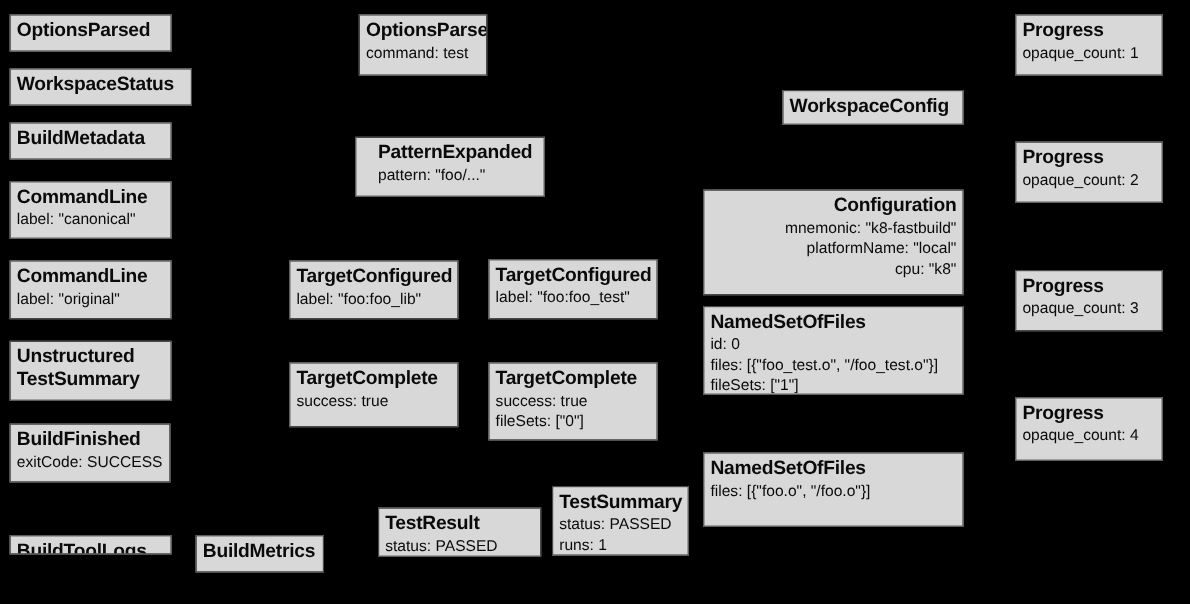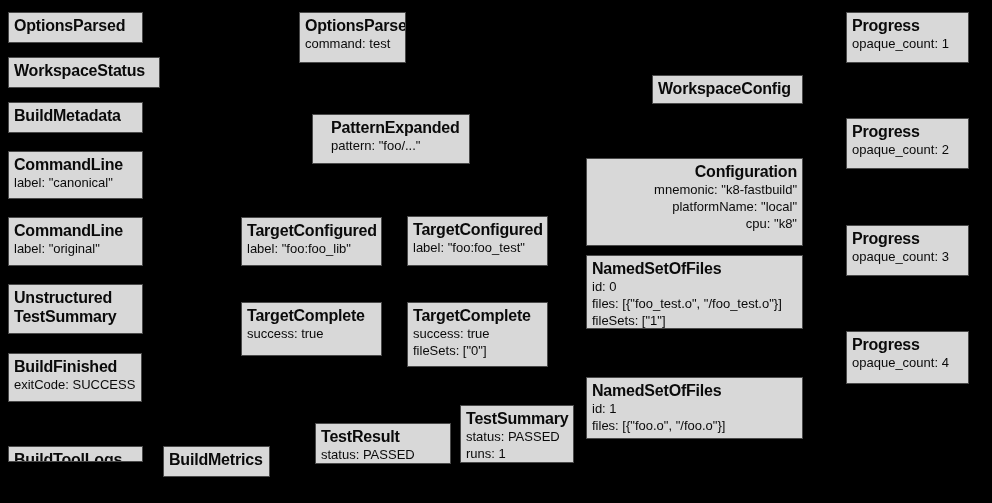--- a/index.html
+++ b/index.html
@@ -71,21 +71,21 @@
     <div class="node" style="left: 8px; top: 446px; width: 135px; height: 16px;">
       <div class="node-title">BuildToolLogs</div>
     </div>
     <div class="node" style="left: 163px; top: 446px; width: 107px; height: 31px;">
       <div class="node-title">BuildMetrics</div>
     </div>
     <div class="node" style="left: 299px; top: 12px; width: 107px; height: 51px;">
       <div class="node-title">OptionsParsed</div>
       <div class="node-line">command: test</div>
     </div>
-    <div class="node" style="left: 312px; top: 114px; width: 158px; height: 50px; padding-left: 18px;">
+    <div class="node" style="left: 296px; top: 114px; width: 158px; height: 50px; padding-left: 18px;">
       <div class="node-title">PatternExpanded</div>
       <div class="node-line">pattern: "foo/..."</div>
     </div>
     <div class="node" style="left: 241px; top: 217px; width: 141px; height: 49px;">
       <div class="node-title">TargetConfigured</div>
       <div class="node-line">label: "foo:foo_lib"</div>
     </div>
     <div class="node" style="left: 407px; top: 216px; width: 141px; height: 50px;">
       <div class="node-title">TargetConfigured</div>
       <div class="node-line">label: "foo:foo_test"</div>
@@ -118,21 +118,20 @@
       <div class="node-line">cpu: "k8"</div>
     </div>
     <div class="node" style="left: 586px; top: 255px; width: 217px; height: 74px;">
       <div class="node-title">NamedSetOfFiles</div>
       <div class="node-line">id: 0</div>
       <div class="node-line">files: [{"foo_test.o", "/foo_test.o"}]</div>
       <div class="node-line">fileSets: ["1"]</div>
     </div>
     <div class="node" style="left: 586px; top: 377px; width: 217px; height: 62px;">
       <div class="node-title">NamedSetOfFiles</div>
-      <div class="node-line">id: 1</div>
       <div class="node-line">files: [{"foo.o", "/foo.o"}]</div>
     </div>
     <div class="node" style="left: 846px; top: 12px; width: 123px; height: 51px;">
       <div class="node-title">Progress</div>
       <div class="node-line">opaque_count: 1</div>
     </div>
     <div class="node" style="left: 846px; top: 118px; width: 123px; height: 51px;">
       <div class="node-title">Progress</div>
       <div class="node-line">opaque_count: 2</div>
     </div>

